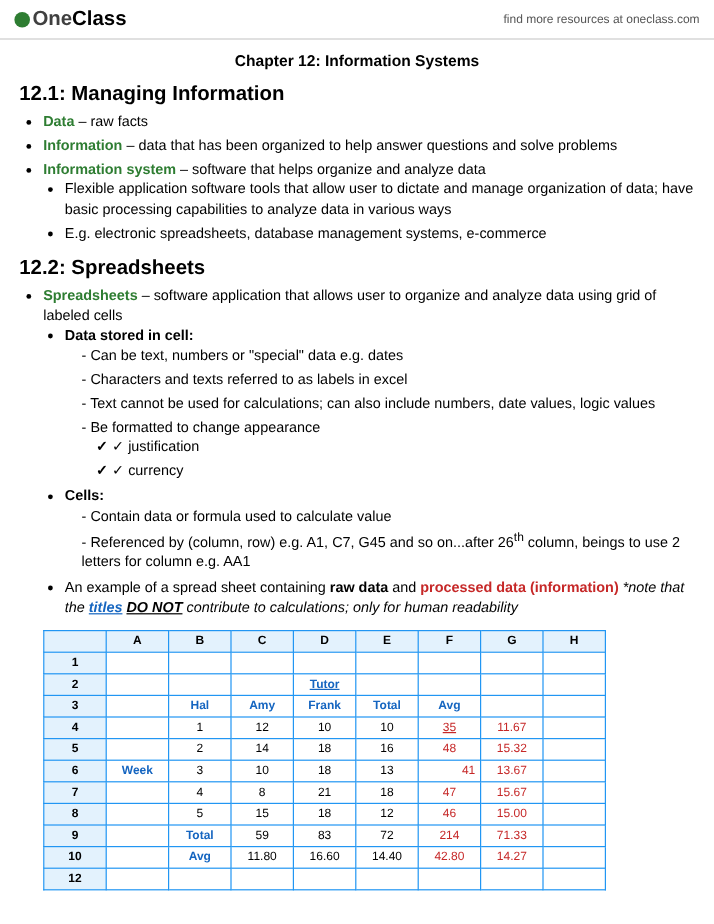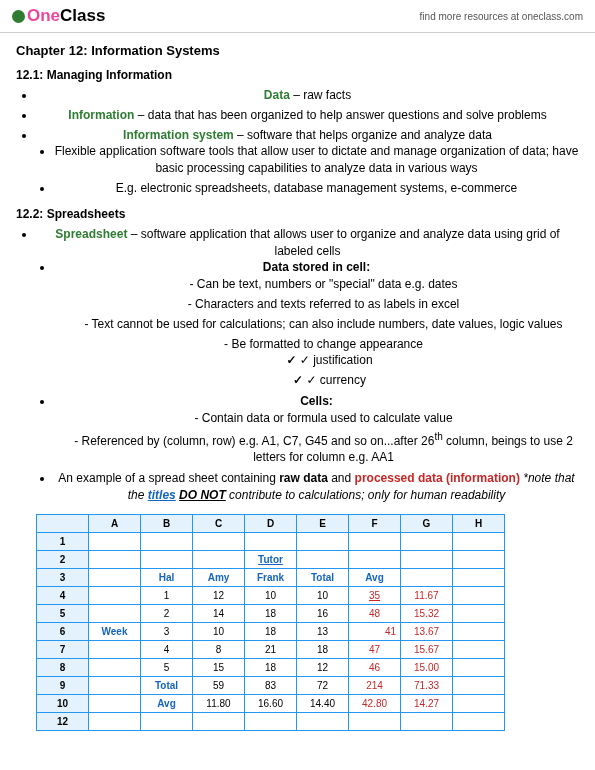--- a/index.html
+++ b/index.html
@@ -24,24 +24,25 @@
 
     
     .content {
       padding: 10px 16px;
     }
 
     .chapter-title {
       font-size: 13px;
       font-weight: bold;
       margin-bottom: 8px;
+      text-align: center;
     }
 
     .section-title {
-      font-size: 12px;
+      font-size: 17px;
       font-weight: bold;
       margin-top: 10px;
       margin-bottom: 5px;
     }
 
     ul {
       list-style: disc;
       margin-left: 20px;
       margin-bottom: 4px;
     }
@@ -64,21 +65,20 @@
       margin-left: 14px;
     }
     ul ul ul ul li::before {
       content: "✓ ";
       font-weight: bold;
     }
 
     li {
       margin-bottom: 3px;
       line-height: 1.4;
-      text-align: center;
     }
 
     .green { color: #2e7d32; font-weight: bold; }
     .red { color: #c62828; font-weight: bold; }
     .blue { color: #1565c0; font-weight: bold; }
 
     .bold { font-weight: bold; }
     .underline { text-decoration: underline; }
     .italic { font-style: italic; }
 
@@ -110,21 +110,21 @@
       width: 22px;
     }
   </style>
 </head>
 <body>
 
 <div class="header">
   <div style="display:flex;align-items:center;">
     <span style="display:inline-block;width:13px;height:13px;background:#2e7d32;border-radius:50%;margin-right:2px;vertical-align:middle;"></span>
     <span style="font-size:17px;font-weight:bold;">
-      <span style="color:#ec4899;">One</span><span style="color:#000;">Class</span>
+      <span style="color:#404040;">One</span><span style="color:#000;">Class</span>
     </span>
   </div>
   <div style="font-size:10px;color:#555;">find more resources at oneclass.com</div>
 </div>
 
 <div class="content">
 
   <div class="chapter-title">Chapter 12: Information Systems</div>
 
   <div class="section-title">12.1: Managing Information</div>
@@ -143,21 +143,21 @@
       <ul>
         <li>Flexible application software tools that allow user to dictate and manage organization of data; have basic processing capabilities to analyze data in various ways</li>
         <li>E.g. electronic spreadsheets, database management systems, e-commerce</li>
       </ul>
     </li>
   </ul>
 
   <div class="section-title">12.2: Spreadsheets</div>
   <ul>
     <li>
-      <span class="green">Spreadsheet</span>
+      <span class="green">Spreadsheets</span>
       <span> – software application that allows user to organize and analyze data using grid of labeled cells</span>
       <ul>
         <li>
           <span class="bold">Data stored in cell:</span>
           <ul>
             <li>Can be text, numbers or "special" data e.g. dates</li>
             <li>Characters and texts referred to as labels in excel</li>
             <li>Text cannot be used for calculations; can also include numbers, date values, logic values</li>
             <li>Be formatted to change appearance
               <ul style="list-style:none;margin-left:12px;">

